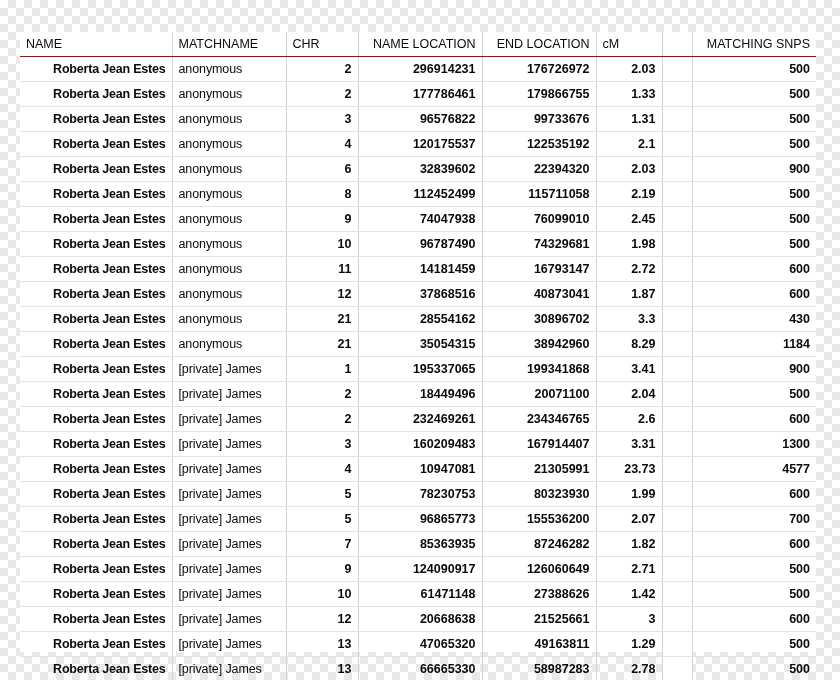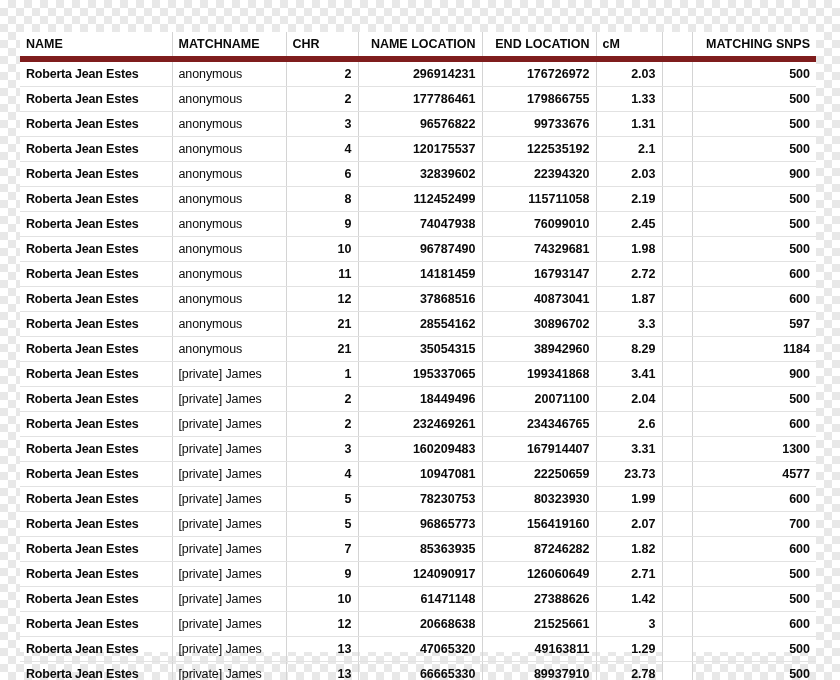--- a/index.html
+++ b/index.html
@@ -51,29 +51,29 @@
 
   table.grid th, table.grid td {
     border-right: 1px solid #d4d4d4;
     border-bottom: 1px solid #e2e2e2;
     height: 24px;
     padding: 0 6px;
     white-space: nowrap;
     overflow: hidden;
   }
   table.grid th {
-    font-weight: bold;
+    font-weight: normal;
     font-size: 12.5px;
-    border-bottom: 6px solid #7f1d1d;
+    border-bottom: 1px solid #7f1d1d;
     vertical-align: middle;
   }
   table.grid tr > *:last-child { border-right: none; }
   .ta-l { text-align: left; }
   .ta-r { text-align: right; }
-  .cell-name { font-weight: bold; letter-spacing: -0.2px; }
+  .cell-name { font-weight: bold; letter-spacing: -0.2px; text-align: right; }
   .cell-match { letter-spacing: -0.1px; }
   .cell-num { font-weight: bold; }
   .gapcell { background: #ffffff; border-right: 1px solid #d4d4d4; }
   .hdr-gap { border-right: 1px solid #d4d4d4; }
 </style>
 </head>
 <body>
 
 <div id="backdrop"></div>
 
@@ -203,21 +203,21 @@
           <td class="ta-r cell-num">600</td>
         </tr>
         <tr>
           <td class="ta-l cell-name">Roberta Jean Estes</td>
           <td class="ta-l cell-match">anonymous</td>
           <td class="ta-r cell-num">21</td>
           <td class="ta-r cell-num">28554162</td>
           <td class="ta-r cell-num">30896702</td>
           <td class="ta-r cell-num">3.3</td>
           <td class="gapcell"></td>
-          <td class="ta-r cell-num">597</td>
+          <td class="ta-r cell-num">430</td>
         </tr>
         <tr>
           <td class="ta-l cell-name">Roberta Jean Estes</td>
           <td class="ta-l cell-match">anonymous</td>
           <td class="ta-r cell-num">21</td>
           <td class="ta-r cell-num">35054315</td>
           <td class="ta-r cell-num">38942960</td>
           <td class="ta-r cell-num">8.29</td>
           <td class="gapcell"></td>
           <td class="ta-r cell-num">1184</td>
@@ -260,41 +260,41 @@
           <td class="ta-r cell-num">167914407</td>
           <td class="ta-r cell-num">3.31</td>
           <td class="gapcell"></td>
           <td class="ta-r cell-num">1300</td>
         </tr>
         <tr>
           <td class="ta-l cell-name">Roberta Jean Estes</td>
           <td class="ta-l cell-match">[private]  James</td>
           <td class="ta-r cell-num">4</td>
           <td class="ta-r cell-num">10947081</td>
-          <td class="ta-r cell-num">22250659</td>
+          <td class="ta-r cell-num">21305991</td>
           <td class="ta-r cell-num">23.73</td>
           <td class="gapcell"></td>
           <td class="ta-r cell-num">4577</td>
         </tr>
         <tr>
           <td class="ta-l cell-name">Roberta Jean Estes</td>
           <td class="ta-l cell-match">[private]  James</td>
           <td class="ta-r cell-num">5</td>
           <td class="ta-r cell-num">78230753</td>
           <td class="ta-r cell-num">80323930</td>
           <td class="ta-r cell-num">1.99</td>
           <td class="gapcell"></td>
           <td class="ta-r cell-num">600</td>
         </tr>
         <tr>
           <td class="ta-l cell-name">Roberta Jean Estes</td>
           <td class="ta-l cell-match">[private]  James</td>
           <td class="ta-r cell-num">5</td>
           <td class="ta-r cell-num">96865773</td>
-          <td class="ta-r cell-num">156419160</td>
+          <td class="ta-r cell-num">155536200</td>
           <td class="ta-r cell-num">2.07</td>
           <td class="gapcell"></td>
           <td class="ta-r cell-num">700</td>
         </tr>
         <tr>
           <td class="ta-l cell-name">Roberta Jean Estes</td>
           <td class="ta-l cell-match">[private]  James</td>
           <td class="ta-r cell-num">7</td>
           <td class="ta-r cell-num">85363935</td>
           <td class="ta-r cell-num">87246282</td>
@@ -340,20 +340,20 @@
           <td class="ta-r cell-num">49163811</td>
           <td class="ta-r cell-num">1.29</td>
           <td class="gapcell"></td>
           <td class="ta-r cell-num">500</td>
         </tr>
         <tr>
           <td class="ta-l cell-name">Roberta Jean Estes</td>
           <td class="ta-l cell-match">[private]  James</td>
           <td class="ta-r cell-num">13</td>
           <td class="ta-r cell-num">66665330</td>
-          <td class="ta-r cell-num">89937910</td>
+          <td class="ta-r cell-num">58987283</td>
           <td class="ta-r cell-num">2.78</td>
           <td class="gapcell"></td>
           <td class="ta-r cell-num">500</td>
         </tr>
       </tbody>
   </table>
 </div>
 
 </body></html>

